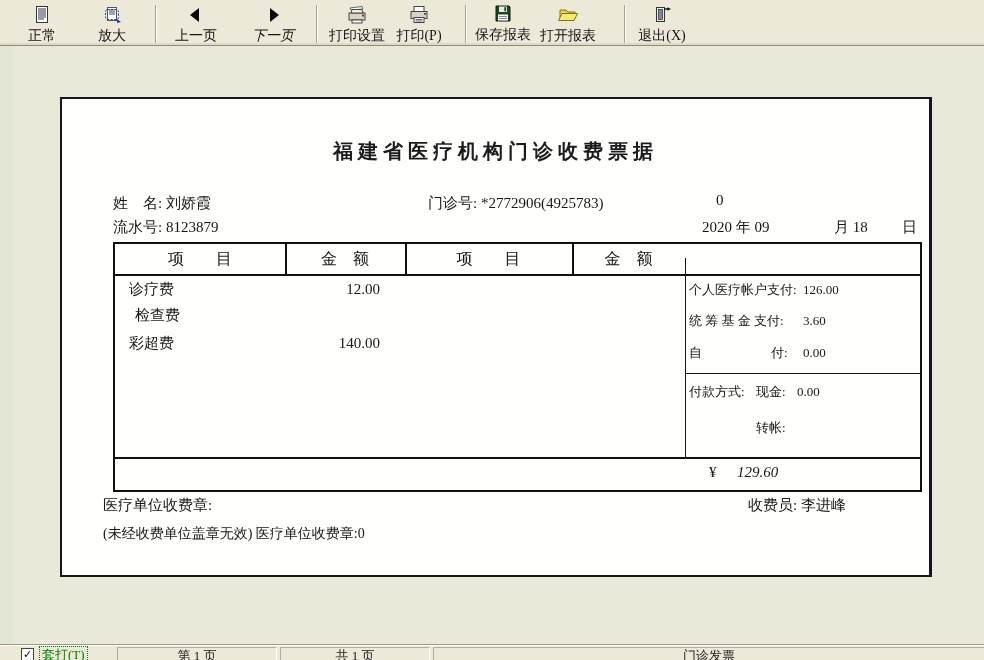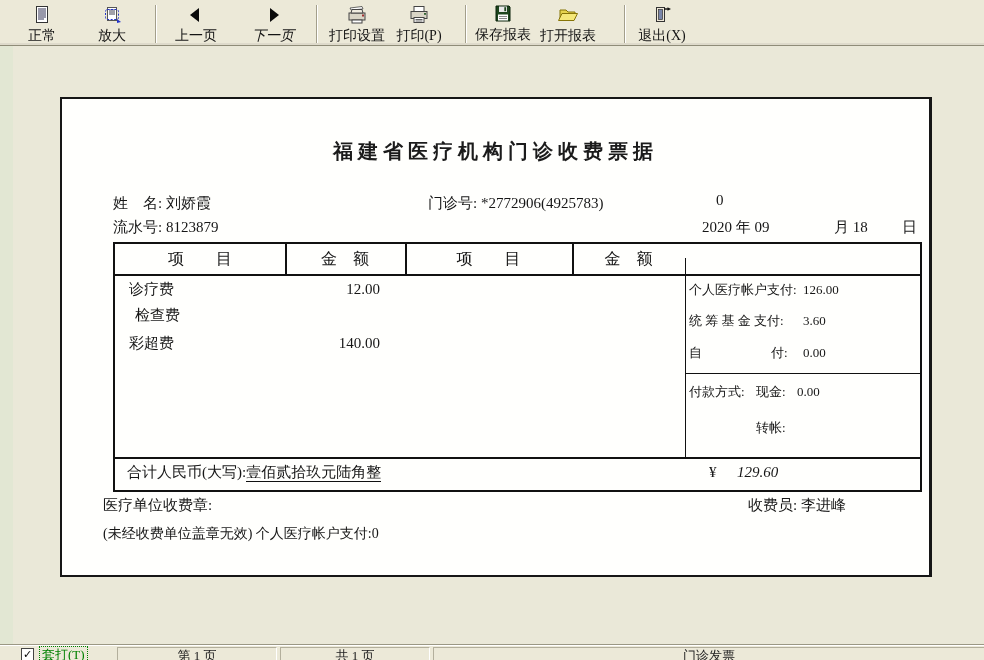--- a/index.html
+++ b/index.html
@@ -220,28 +220,27 @@
         <span class="abs r13" style="left:688px;top:68px;">3.60</span>
         <span class="abs r13" style="left:574px;top:100px;">自</span>
         <span class="abs r13" style="left:656px;top:100px;">付:</span>
         <span class="abs r13" style="left:688px;top:100px;">0.00</span>
 
         <span class="abs r13" style="left:574px;top:139px;">付款方式:</span>
         <span class="abs r13" style="left:641px;top:139px;">现金:</span>
         <span class="abs r13" style="left:682px;top:139px;">0.00</span>
         <span class="abs r13" style="left:641px;top:175px;">转帐:</span>
 
-        <span class="abs r15" style="left:12px;top:219px;"><span>合计人民币(大写):</span><span style="border-bottom:1px solid #111;padding-bottom:1px;">壹佰贰拾玖元陆角整</span></span>
         <span class="abs r15" style="left:594px;top:219px;">¥</span>
         <span class="abs r15" style="left:622px;top:219px;font-style:italic;">129.60</span>
       </div>
 
       <div class="abs r15" style="left:41px;top:397px;">医疗单位收费章:</div>
       <div class="abs r15" style="left:686px;top:397px;"><span>收费员: </span><span>李进峰</span></div>
-      <div class="abs" style="left:41px;top:426px;font-size:14px;">(未经收费单位盖章无效) 个人医疗帐户支付:0</div>
+      <div class="abs" style="left:41px;top:426px;font-size:14px;">(未经收费单位盖章无效) 医疗单位收费章:0</div>
 
     </div>
   </div>
 
   <div class="statusbar">
     <span class="chk">✓</span>
     <span class="greenlbl">套打(T)</span>
     <div class="panel" style="left:117px;width:158px;"><span>第 1 页</span></div>
     <div class="panel" style="left:280px;width:148px;"><span>共 1 页</span></div>
     <div class="panel" style="left:433px;width:550px;"><span>门诊发票</span></div>

